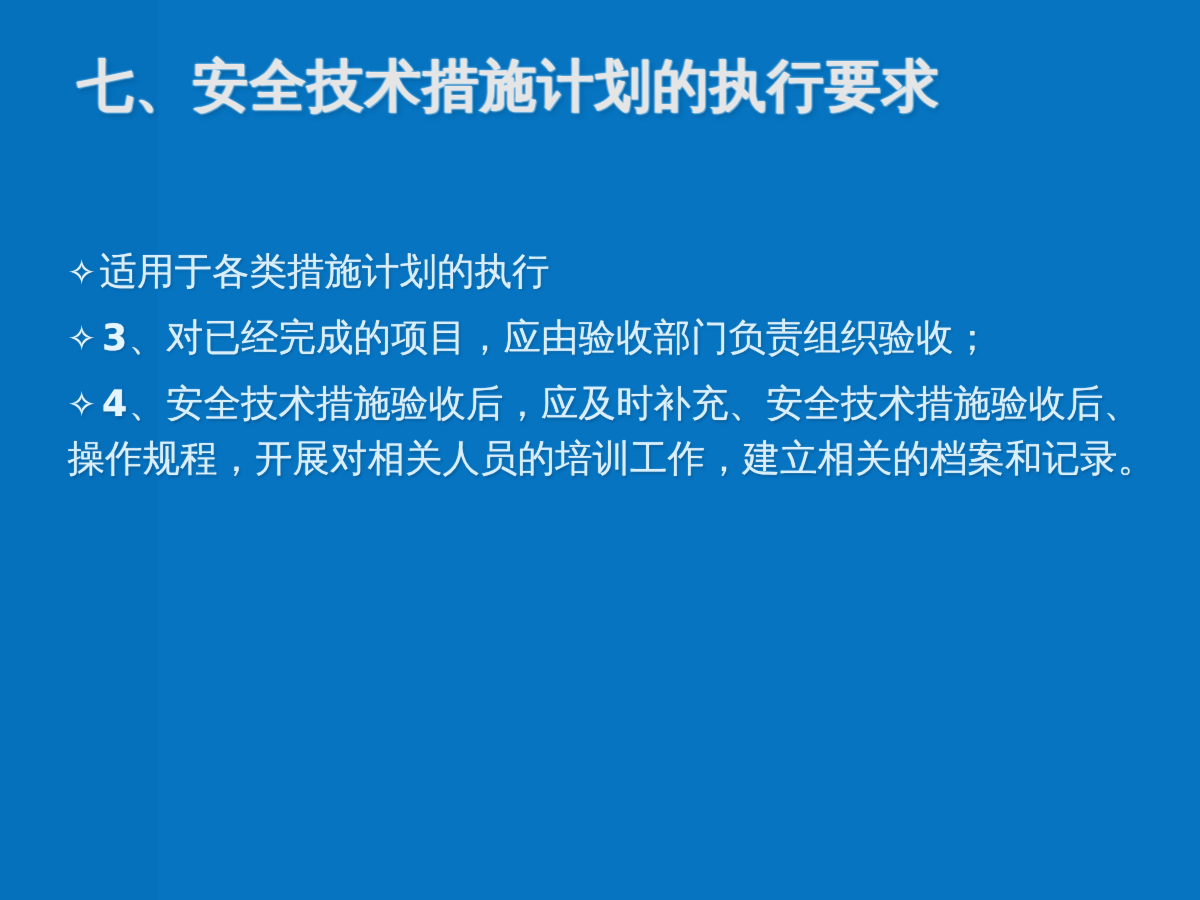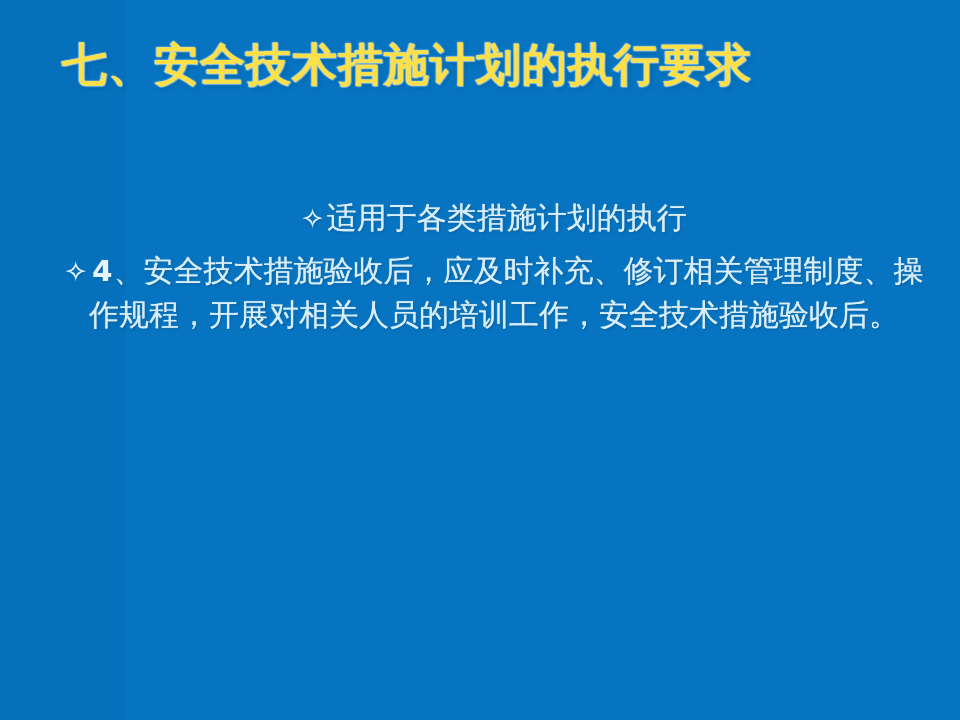--- a/index.html
+++ b/index.html
@@ -41,26 +41,26 @@
   
   .title-zone {
     position: absolute;
     left: 62px;
     top: 36px;
     width: 850px;
     height: 76px;
   }
   .slide-title {
     margin: 0;
-    font-family: Liberation Mono, monospace;
+    font-family: Liberation Sans, sans-serif;
     font-size: 45px;
     line-height: 66px;
     font-weight: 700;
     letter-spacing: 1px;
-    color: #fde047;
+    color: #e5e5e5;
     white-space: nowrap;
     text-shadow:
        0 0 2px rgba(215,240,255,0.95),
        1px 1px 1px rgba(120,190,235,0.75),
       -1px 0 1px rgba(210,238,255,0.55),
        2px 2px 4px rgba(4,70,118,0.45);
   }
 
   
   .body-zone {
@@ -73,21 +73,21 @@
   .para {
     position: relative;
     margin: 0 0 0 0;
     font-family: "DejaVu Serif", "Liberation Serif", serif;
     font-size: 30px;
     line-height: 43px;
     color: #d8eefa;
     text-shadow:
       0 0 1px rgba(225,245,255,0.75),
       1px 1px 2px rgba(6,70,120,0.55);
-    text-align: center;
+    text-align: left;
     white-space: normal;
   }
   .para + .para {
     margin-top: 0px;
   }
   .para.gap-sm  { margin-top: 2px; }
   .para.gap-md  { margin-top: 9px; }
 
   .bullet {
     font-family: "DejaVu Sans", "Liberation Sans", sans-serif;
@@ -129,18 +129,19 @@
   <div class="title-zone">
     <h1 class="slide-title">七、安全技术措施计划的执行要求</h1>
   </div>
 
   <div class="body-zone">
 
     <p class="para"><span class="bullet">✧</span><span class="ptext">适用于各类措施计划的执行</span></p>
 
 
 
+    <p class="para gap-md"><span class="bullet">✧</span><span class="num upright">3</span><span class="ptext">、对已经完成的项目，应由验收部门负责组织验收；</span></p>
 
-    <p class="para gap-md"><span class="bullet">✧</span><span class="num upright">4</span><span class="ptext">、安全技术措施验收后，应及时补充、修订相关管理制度、操作规程，开展对相关人员的培训工作，安全技术措施验收后。</span></p>
+    <p class="para gap-md"><span class="bullet">✧</span><span class="num upright">4</span><span class="ptext">、安全技术措施验收后，应及时补充、安全技术措施验收后、操作规程，开展对相关人员的培训工作，建立相关的档案和记录。</span></p>
 
   </div>
 
 </div>
 
 </body></html>

